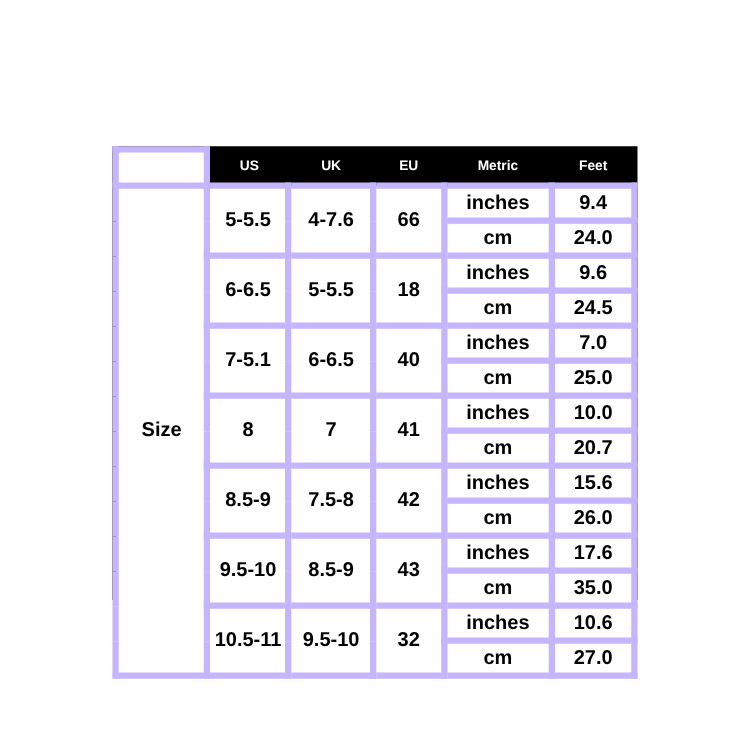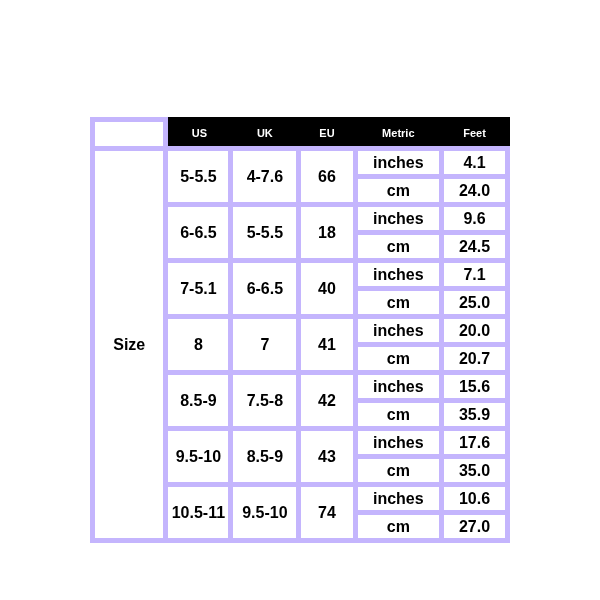--- a/index.html
+++ b/index.html
@@ -105,21 +105,21 @@
         </tr>
       </thead>
       <tbody>
 
         <tr>
           <td class="rowlabel" rowspan="14">Size</td>
           <td class="cell-us" rowspan="2">5-5.5</td>
           <td class="cell-uk" rowspan="2">4-7.6</td>
           <td class="cell-eu" rowspan="2">66</td>
           <td class="cell-metric">inches</td>
-          <td class="cell-feet">4.1</td>
+          <td class="cell-feet">9.4</td>
         </tr>
         <tr>
           <td class="cell-metric">cm</td>
           <td class="cell-feet">24.0</td>
         </tr>
 
         <tr>
           <td class="cell-us" rowspan="2">6-6.5</td>
           <td class="cell-uk" rowspan="2">5-5.5</td>
           <td class="cell-eu" rowspan="2">18</td>
@@ -129,67 +129,67 @@
         <tr>
           <td class="cell-metric">cm</td>
           <td class="cell-feet">24.5</td>
         </tr>
 
         <tr>
           <td class="cell-us" rowspan="2">7-5.1</td>
           <td class="cell-uk" rowspan="2">6-6.5</td>
           <td class="cell-eu" rowspan="2">40</td>
           <td class="cell-metric">inches</td>
-          <td class="cell-feet">7.1</td>
+          <td class="cell-feet">7.0</td>
         </tr>
         <tr>
           <td class="cell-metric">cm</td>
           <td class="cell-feet">25.0</td>
         </tr>
 
         <tr>
           <td class="cell-us" rowspan="2">8</td>
           <td class="cell-uk" rowspan="2">7</td>
           <td class="cell-eu" rowspan="2">41</td>
           <td class="cell-metric">inches</td>
-          <td class="cell-feet">20.0</td>
+          <td class="cell-feet">10.0</td>
         </tr>
         <tr>
           <td class="cell-metric">cm</td>
           <td class="cell-feet">20.7</td>
         </tr>
 
         <tr>
           <td class="cell-us" rowspan="2">8.5-9</td>
           <td class="cell-uk" rowspan="2">7.5-8</td>
           <td class="cell-eu" rowspan="2">42</td>
           <td class="cell-metric">inches</td>
           <td class="cell-feet">15.6</td>
         </tr>
         <tr>
           <td class="cell-metric">cm</td>
-          <td class="cell-feet">35.9</td>
+          <td class="cell-feet">26.0</td>
         </tr>
 
         <tr>
           <td class="cell-us" rowspan="2">9.5-10</td>
           <td class="cell-uk" rowspan="2">8.5-9</td>
           <td class="cell-eu" rowspan="2">43</td>
           <td class="cell-metric">inches</td>
           <td class="cell-feet">17.6</td>
         </tr>
         <tr>
           <td class="cell-metric">cm</td>
           <td class="cell-feet">35.0</td>
         </tr>
 
         <tr>
           <td class="cell-us" rowspan="2">10.5-11</td>
           <td class="cell-uk" rowspan="2">9.5-10</td>
-          <td class="cell-eu" rowspan="2">74</td>
+          <td class="cell-eu" rowspan="2">32</td>
           <td class="cell-metric">inches</td>
           <td class="cell-feet">10.6</td>
         </tr>
         <tr>
           <td class="cell-metric">cm</td>
           <td class="cell-feet">27.0</td>
         </tr>
 
       </tbody>
     </table>

